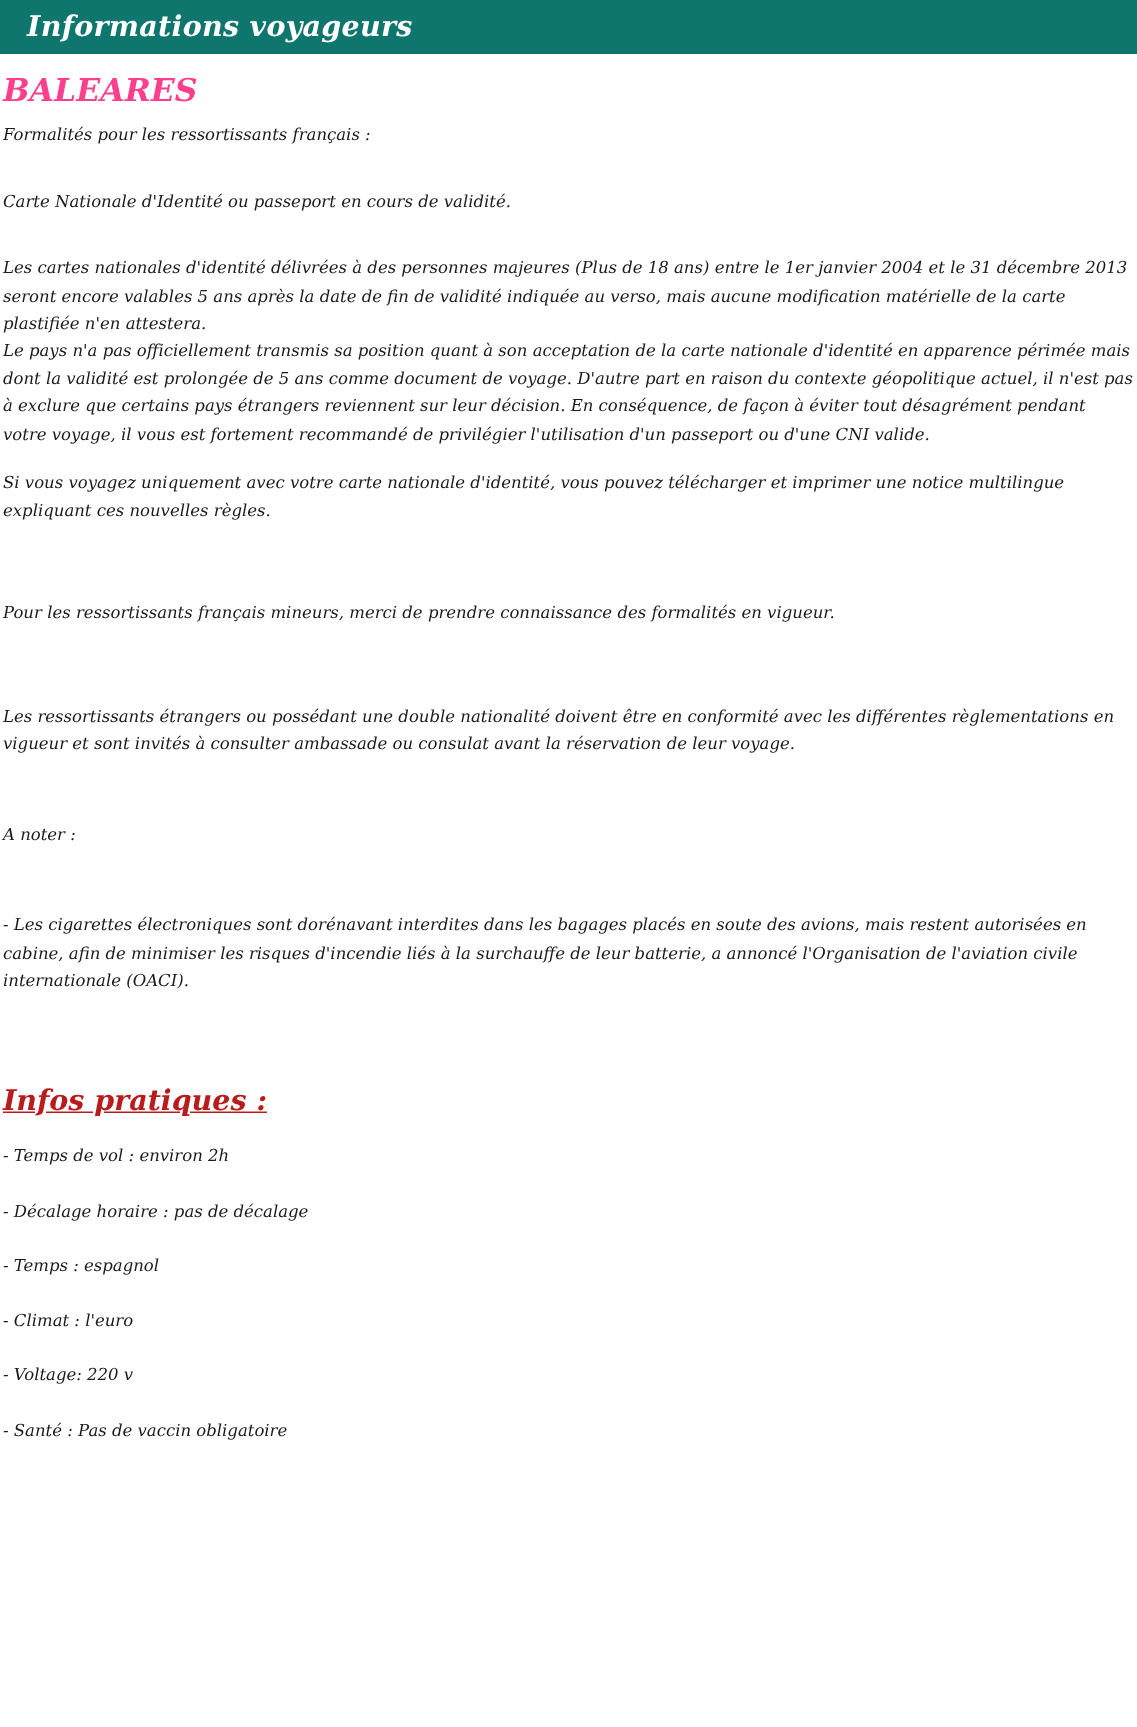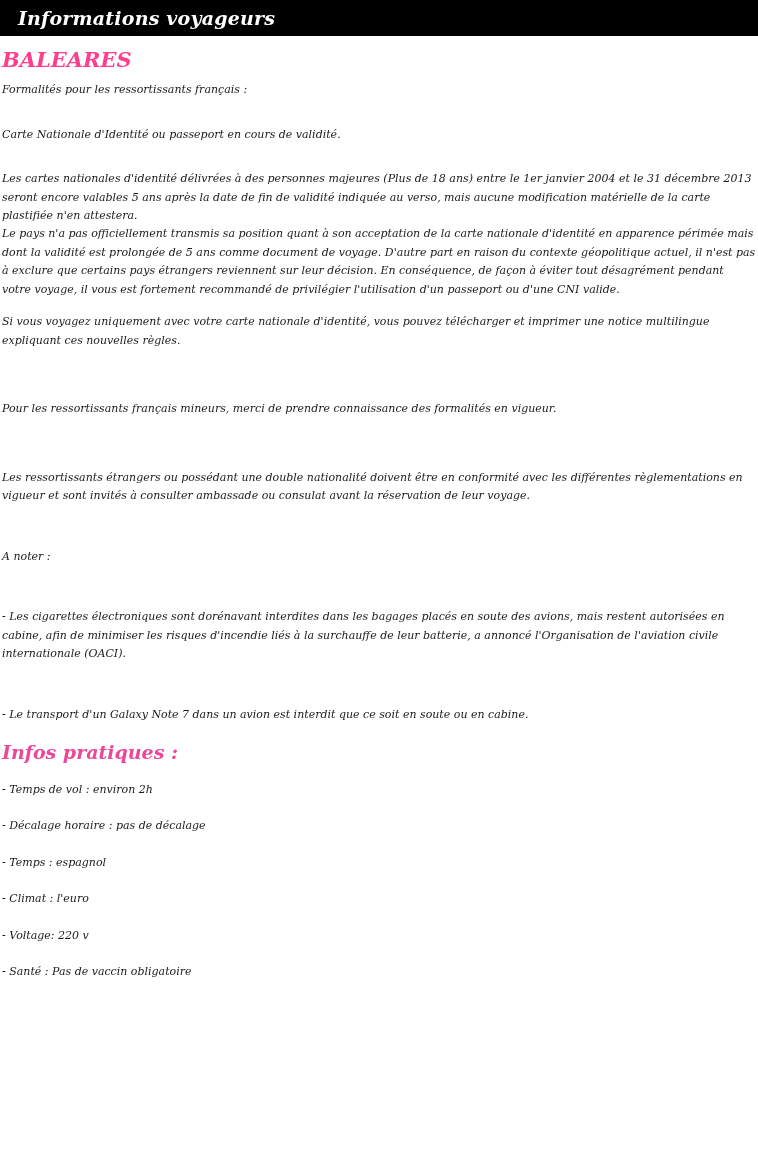--- a/index.html
+++ b/index.html
@@ -11,21 +11,21 @@
     width: 758px;
     min-height: 1151px;
     font-family: "DejaVu Sans", sans-serif;
     color: #1a1a1a;
   }
   .page {
     width: 758px;
     position: relative;
   }
   .banner {
-    background: #000000;
+    background: #0f766e;
     height: 36px;
     display: flex;
     align-items: center;
     padding-left: 18px;
     box-sizing: border-box;
   }
   .banner-title {
     color: #ffffff;
     font-style: italic;
     font-weight: bold;
@@ -40,27 +40,28 @@
   .heading-main {
     color: #ff3f8e;
     font-style: italic;
     font-weight: bold;
     font-size: 21px;
     font-family: "DejaVu Serif", serif;
     margin: 12px 0 10px 0;
     line-height: 1.1;
   }
   .heading-sub {
-    color: #ec4899;
+    color: #b91c1c;
     font-style: italic;
     font-weight: bold;
     font-size: 19px;
     font-family: "DejaVu Serif", serif;
     margin: 18px 0 8px 0;
     line-height: 1.1;
+    text-decoration: underline;
   }
   p.para {
     font-style: italic;
     font-size: 11px;
     line-height: 1.68;
     margin: 0 0 0 0;
     color: #1a1a1a;
     font-family: "DejaVu Serif", serif;
   }
   .spacer-sm { height: 14px; }
@@ -109,21 +110,20 @@
     <div class="spacer-lg"></div>
 
     <p class="para">A noter :</p>
 
     <div class="spacer-lg"></div>
 
     <p class="para">- Les cigarettes électroniques sont dorénavant interdites dans les bagages placés en soute des avions, mais restent autorisées en cabine, afin de minimiser les risques d'incendie liés à la surchauffe de leur batterie, a annoncé l'Organisation de l'aviation civile internationale (OACI).</p>
 
     <div class="spacer-lg"></div>
 
-    <p class="para">- Le transport d'un Galaxy Note 7 dans un avion est interdit que ce soit en soute ou en cabine.</p>
 
     <h2 class="heading-sub">Infos pratiques :</h2>
 
     <div class="tight-list">
       <p class="para">- Temps de vol : environ 2h</p>
       <p class="para">- Décalage horaire : pas de décalage</p>
       <p class="para">- Temps : espagnol</p>
       <p class="para">- Climat : l'euro</p>
       <p class="para">- Voltage: 220 v</p>
       <p class="para">- Santé : Pas de vaccin obligatoire</p>

